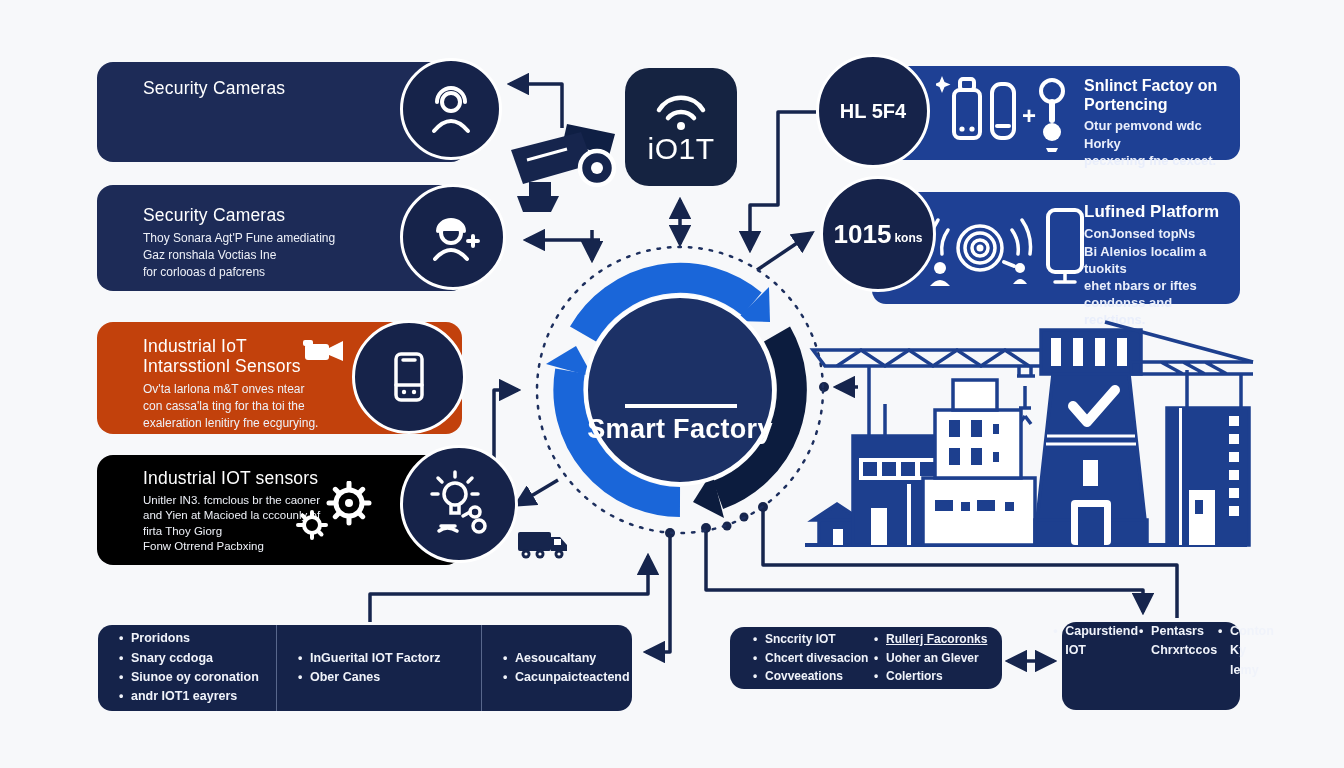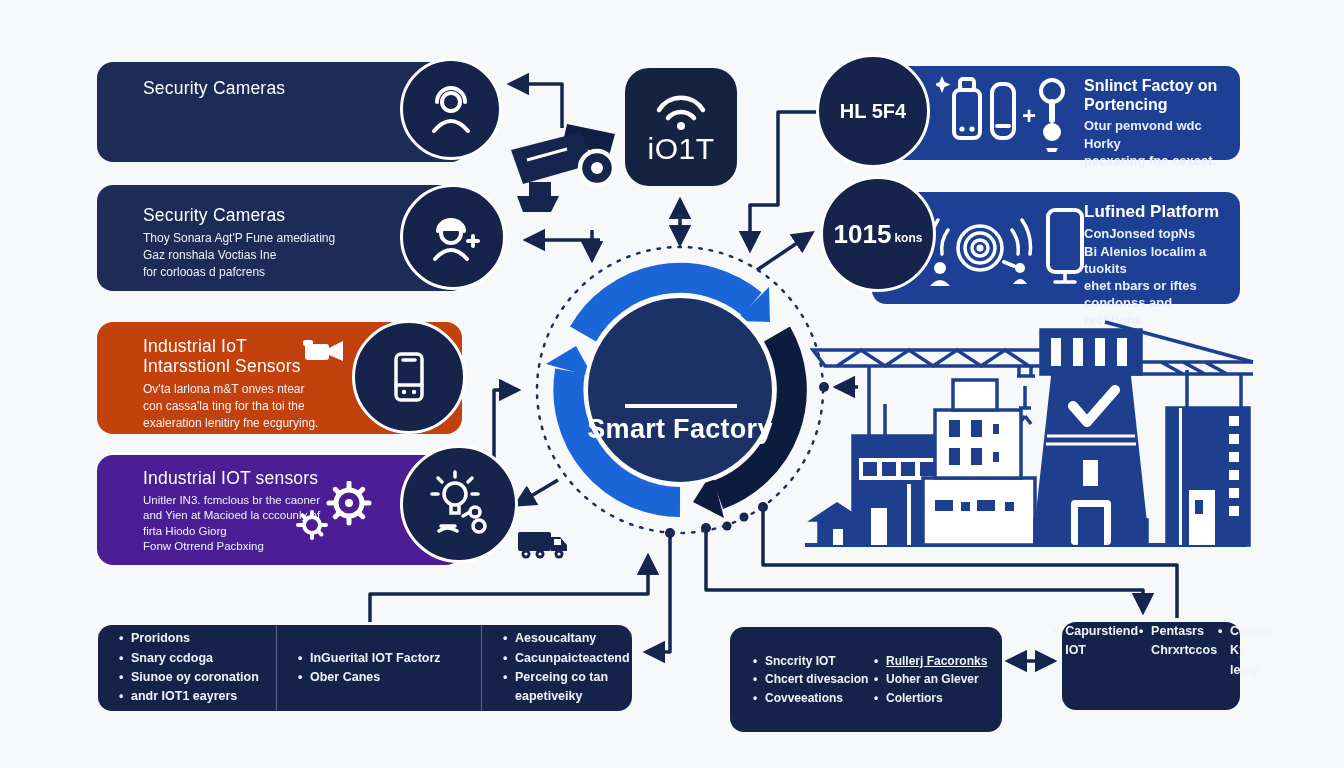--- a/index.html
+++ b/index.html
@@ -134,26 +134,26 @@
       <g stroke="#fff" stroke-width="3.5" fill="none" stroke-linecap="round">
         <rect x="-13" y="-23" width="26" height="46" rx="5"></rect>
         <path d="M-6,-17 h12"></path>
         <path d="M-13,8 h26"></path>
       </g>
       <circle cx="-5" cy="15" r="2.2" fill="#fff"></circle>
       <circle cx="5" cy="15" r="2.2" fill="#fff"></circle>
     </svg>
   </div>
 
-  <div class="lbox" style="left:97px;top:455px;width:365px;height:110px;padding-top:13px;background:#4c1d95;">
+  <div class="lbox" style="left:97px;top:455px;width:365px;height:110px;padding-top:13px;background:#000000;">
     <div class="title">Industrial IOT sensors</div>
     <div class="body" style="max-width:238px;font-size:11.5px;line-height:1.33;">
       <div>Unitler IN3. fcmclous br the caoner</div>
       <div>and Yien at Macioed la cccounly of</div>
-      <div>firta Hiodo Giorg</div>
+      <div>firta Thoy Giorg</div>
       <div>Fonw Otrrend Pacbxing</div>
     </div>
     <svg class="abs" style="left:198px;top:26px;" width="84" height="60" viewBox="0 0 84 60">
       <g stroke="#fff" stroke-width="5" fill="none" stroke-linecap="round">
         <circle cx="54" cy="22" r="13"></circle>
         <path d="M68,22 h6 M63.5,31.5 l4.2,4.2 M54,36 v6 M44.5,31.5 l-4.2,4.2 M40,22 h-6 M44.5,12.5 l-4.2,-4.2 M54,8 v-6 M63.5,12.5 l4.2,-4.2"></path>
         <circle cx="17" cy="44" r="8" stroke-width="4"></circle>
         <path d="M26,44 h5 M17,53 v4 M8,44 h-5 M17,35 v-4 M23.5,50.5 l3,3 M10.5,37.5 l-3,-3" stroke-width="4"></path>
       </g>
       <circle cx="54" cy="22" r="4" fill="#fff"></circle>
@@ -366,25 +366,24 @@
       <div class="bullet">Siunoe oy coronation</div>
       <div class="bullet">andr IOT1 eayrers</div>
     </div>
     <div class="bl-cell" style="width:205px;">
       <div class="bullet">InGuerital IOT Factorz</div>
       <div class="bullet">Ober Canes</div>
     </div>
     <div class="bl-cell" style="width:151px;">
       <div class="bullet">Aesoucaltany</div>
       <div class="bullet">Cacunpaicteactend</div>
-      <div class="bullet">Perceing co tan eapetiveiky</div>
-    </div>
-  </div>
-
-  <div class="bbox" style="left:730px;top:627px;width:272px;height:105px;">
+    </div>
+  </div>
+
+  <div class="bbox" style="left:730px;top:627px;width:272px;height:62px;">
     <div class="two-col">
       <div class="col">
         <div class="bullet" style="font-size:12px;">Snccrity IOT</div>
         <div class="bullet" style="font-size:12px;">Chcert divesacion</div>
         <div class="bullet" style="font-size:12px;">Covveeations</div>
       </div>
       <div class="col">
         <div class="bullet" style="font-size:12px;text-decoration:underline;">Rullerj Facoronks</div>
         <div class="bullet" style="font-size:12px;">Uoher an Glever</div>
         <div class="bullet" style="font-size:12px;">Colertiors</div>

